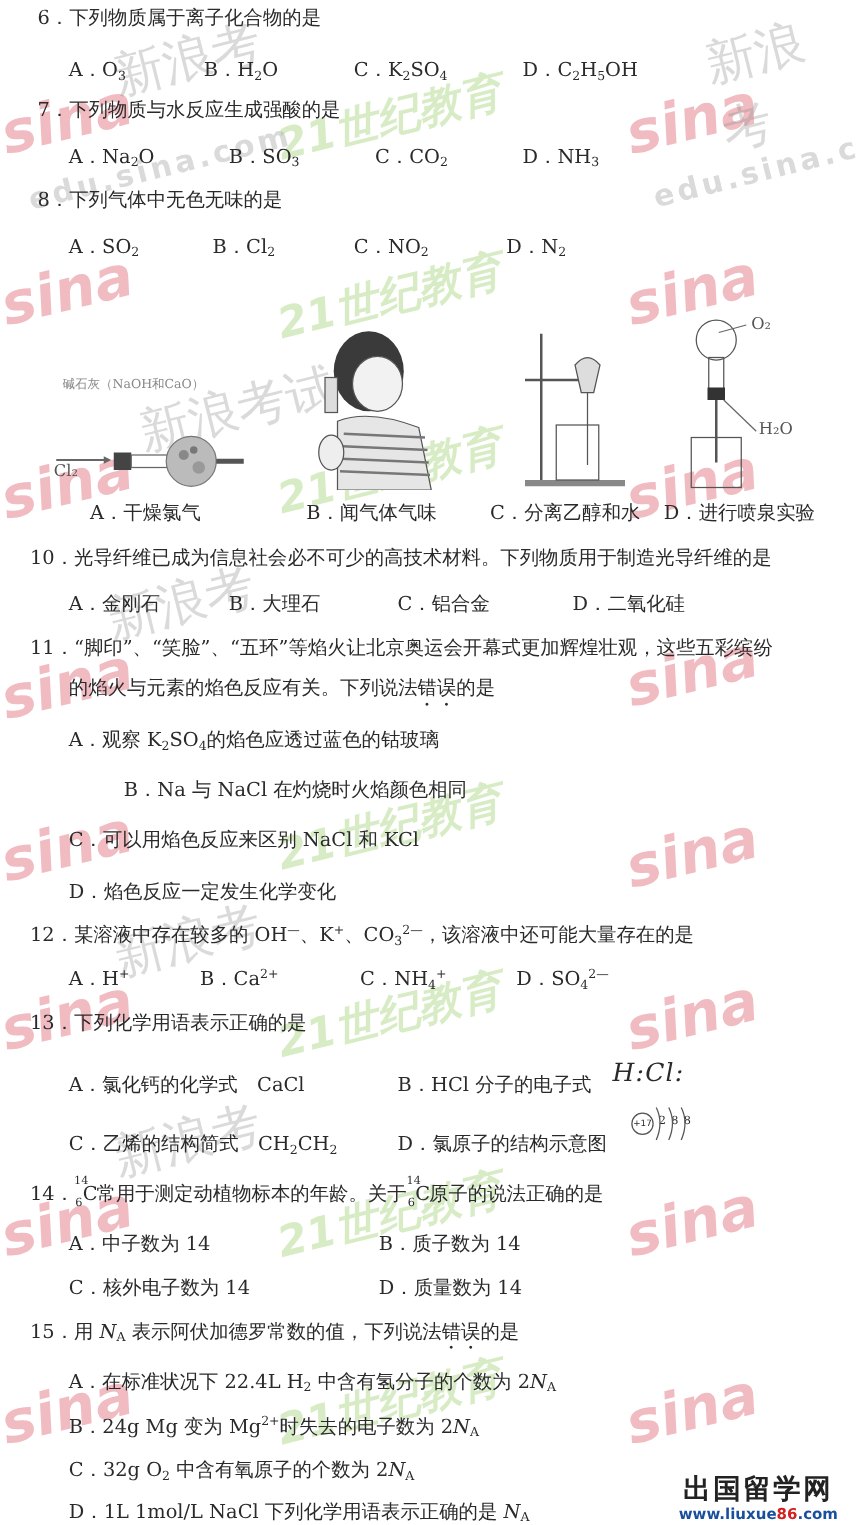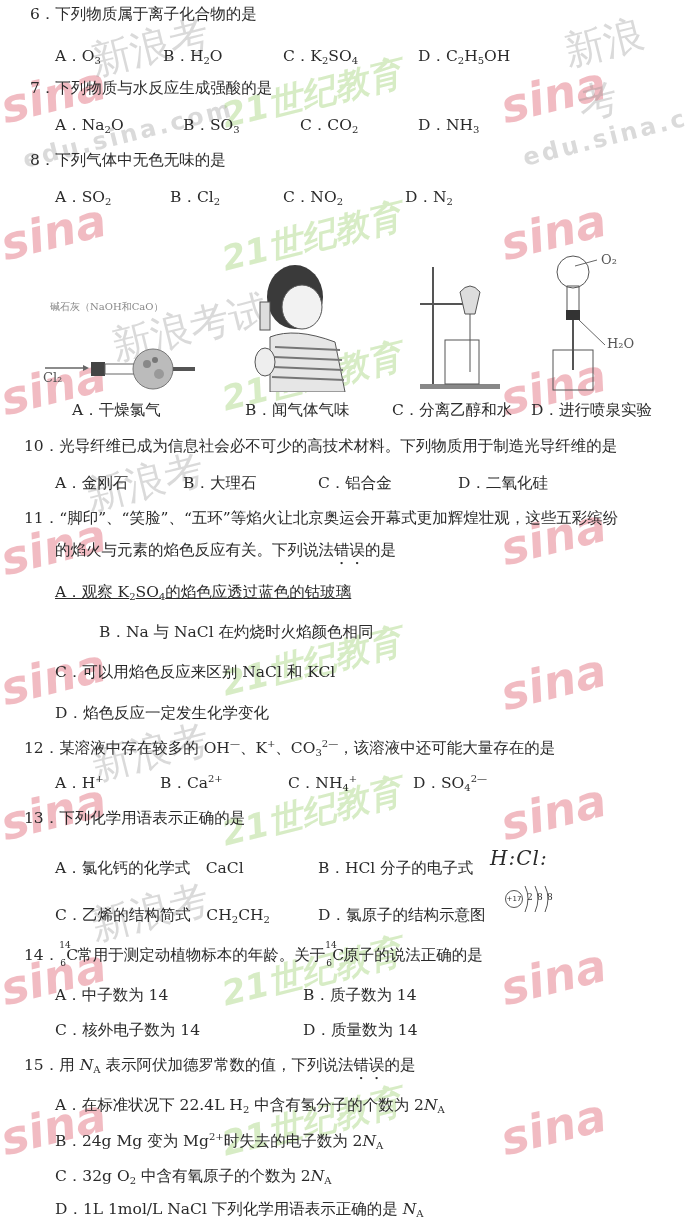--- a/index.html
+++ b/index.html
@@ -167,21 +167,21 @@
   <div class="line q" style="left:24px;top:436px;">10．光导纤维已成为信息社会必不可少的高技术材料。下列物质用于制造光导纤维的是</div>
   <div class="optrow" style="top:473px;">
     <span style="left:55px;">A．金刚石</span>
     <span style="left:183px;">B．大理石</span>
     <span style="left:318px;">C．铝合金</span>
     <span style="left:458px;">D．二氧化硅</span>
   </div>
 
   <div class="line q" style="left:24px;top:508px;">11．“脚印”、“笑脸”、“五环”等焰火让北京奥运会开幕式更加辉煌壮观，这些五彩缤纷</div>
   <div class="line" style="left:55px;top:540px;"><span>的焰火与元素的焰色反应有关。下列说法</span><span class="em">错误</span><span>的是</span></div>
-  <div class="line opt" style="top:582px;text-decoration:underline;"><span>A．观察 K</span><sub>2</sub><span>SO</span><sub>4</sub><span>的焰色应透过蓝色的钴玻璃</span></div>
+  <div class="line opt" style="top:582px;"><span>A．观察 K</span><sub>2</sub><span>SO</span><sub>4</sub><span>的焰色应透过蓝色的钴玻璃</span></div>
   <div class="line opt" style="top:622px;margin-left:44px;">B．Na 与 NaCl 在灼烧时火焰颜色相同</div>
   <div class="line opt" style="top:662px;">C．可以用焰色反应来区别 NaCl 和 KCl</div>
   <div class="line opt" style="top:703px;">D．焰色反应一定发生化学变化</div>
 
   <div class="line q" style="left:24px;top:738px;"><span>12．某溶液中存在较多的 OH</span><sup>—</sup><span>、K</span><sup>+</sup><span>、CO</span><sub>3</sub><sup>2—</sup><span>，该溶液中还可能大量存在的是</span></div>
   <div class="optrow" style="top:773px;">
     <span style="left:55px;"><span style="position:static">A．H</span><sup>+</sup></span>
     <span style="left:160px;"><span style="position:static">B．Ca</span><sup>2+</sup></span>
     <span style="left:288px;"><span style="position:static">C．NH</span><sub>4</sub><sup>+</sup></span>
     <span style="left:413px;"><span style="position:static">D．SO</span><sub>4</sub><sup>2—</sup></span>
@@ -220,14 +220,18 @@
     <span style="left:55px;">C．核外电子数为 14</span>
     <span style="left:303px;">D．质量数为 14</span>
   </div>
 
   <div class="line q" style="left:24px;top:1055px;"><span>15．用 </span><i>N</i><sub>A</sub><span> 表示阿伏加德罗常数的值，下列说法</span><span class="em">错误</span><span>的是</span></div>
   <div class="line opt" style="top:1095px;"><span>A．在标准状况下 22.4L H</span><sub>2</sub><span> 中含有氢分子的个数为 2</span><i>N</i><sub>A</sub></div>
   <div class="line opt" style="top:1131px;"><span>B．24g Mg 变为 Mg</span><sup>2+</sup><span>时失去的电子数为 2</span><i>N</i><sub>A</sub></div>
   <div class="line opt" style="top:1166px;"><span>C．32g O</span><sub>2</sub><span> 中含有氧原子的个数为 2</span><i>N</i><sub>A</sub></div>
   <div class="line opt" style="top:1199px;"><span>D．1L 1mol/L NaCl 下列化学用语表示正确的是 </span><i>N</i><sub>A</sub></div>
 
+  <div class="brand">
+    <div class="brand-cn">出国留学网</div>
+    <div class="brand-url"><span>www.liuxue</span><span class="red">86</span><span>.com</span></div>
+  </div>
 
 </div>
 
 </body></html>

